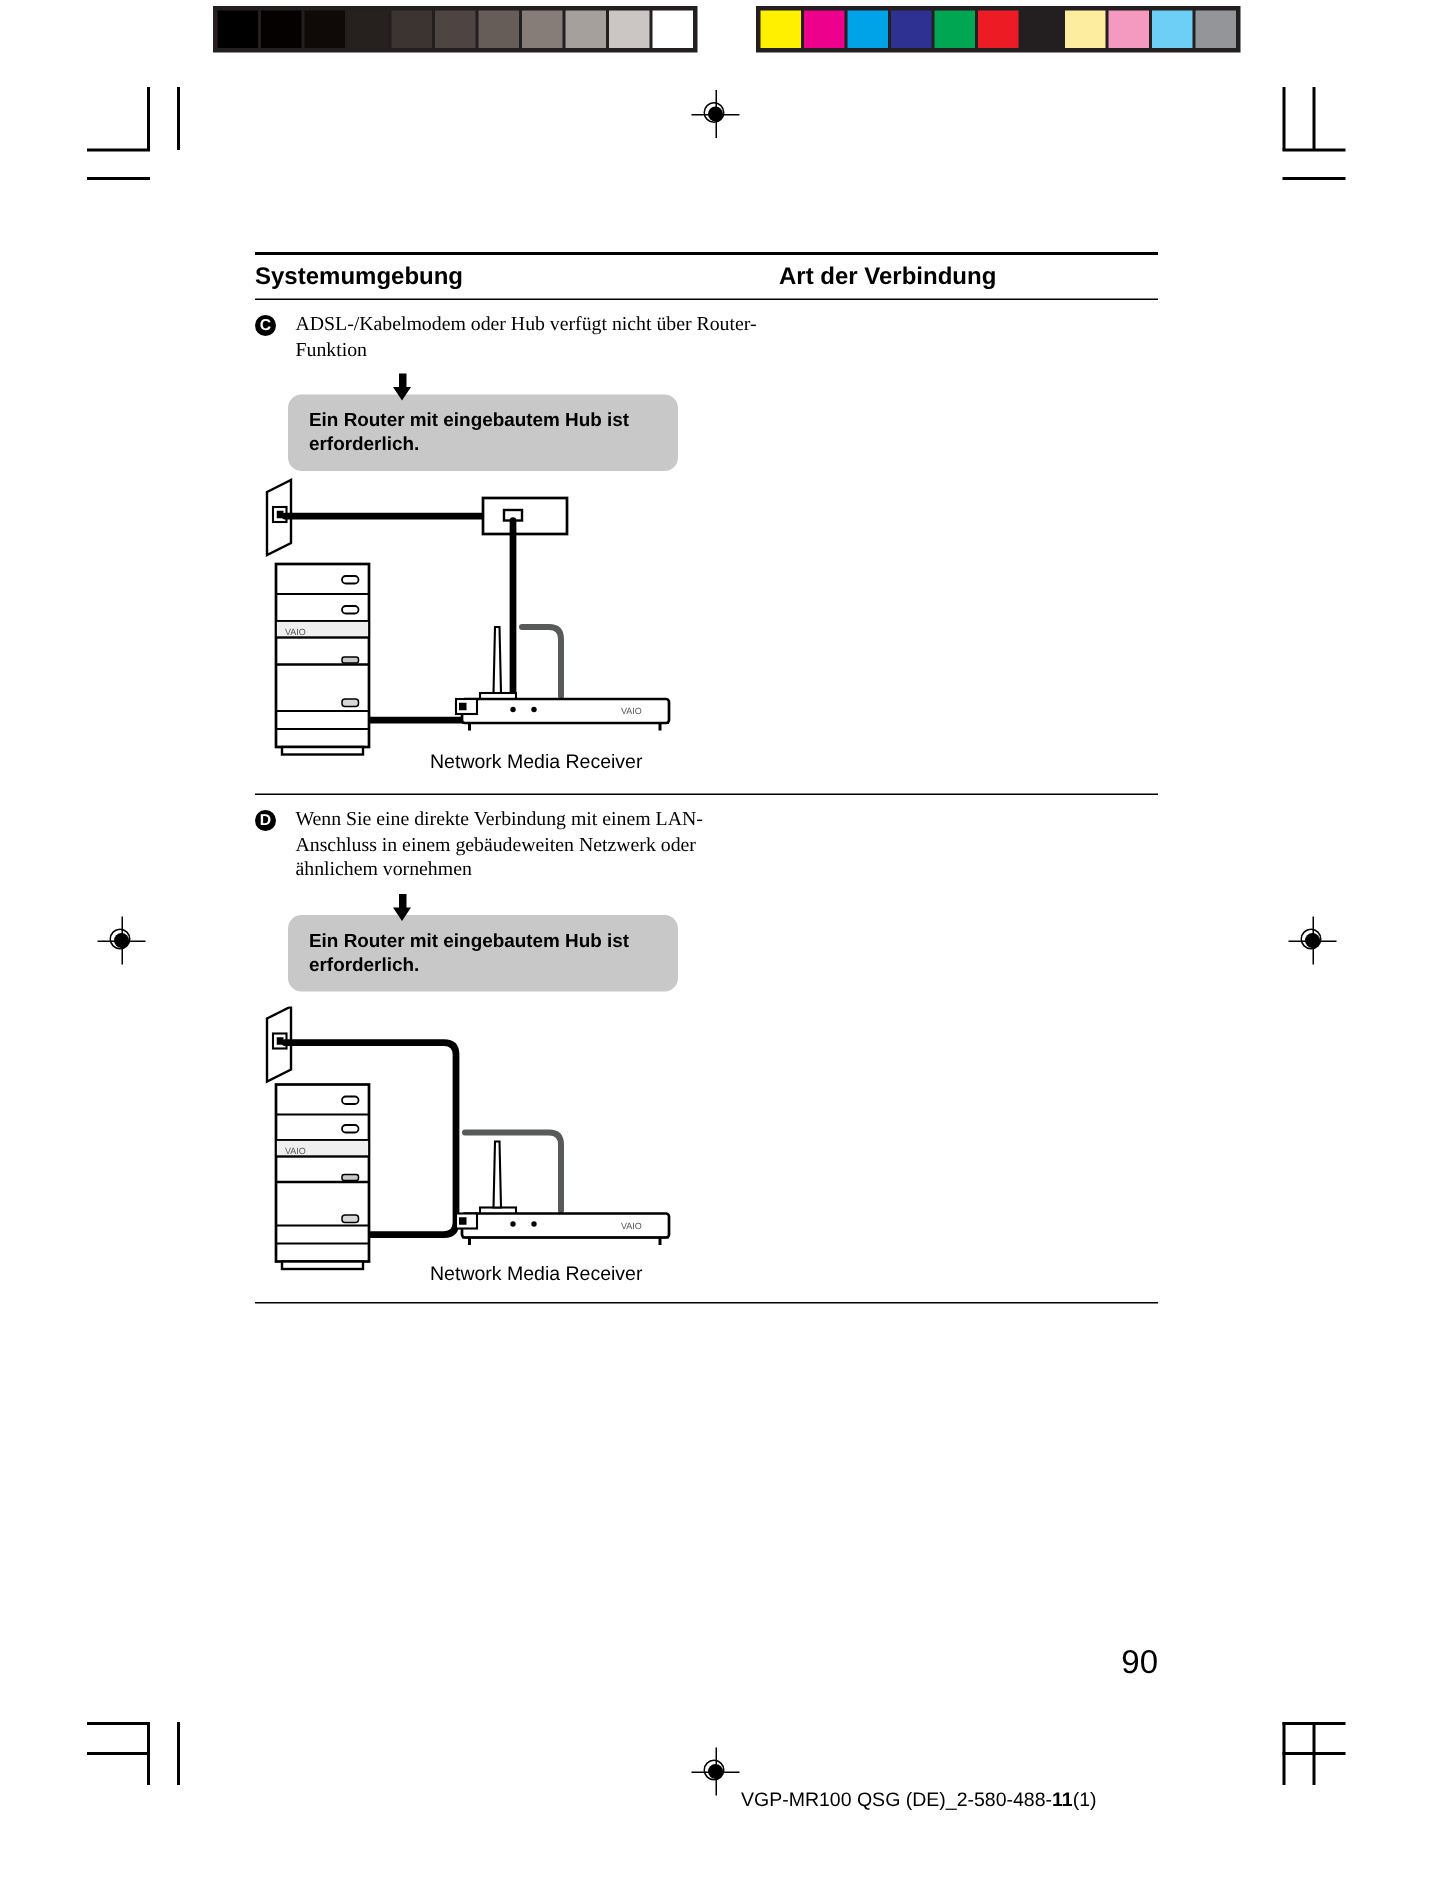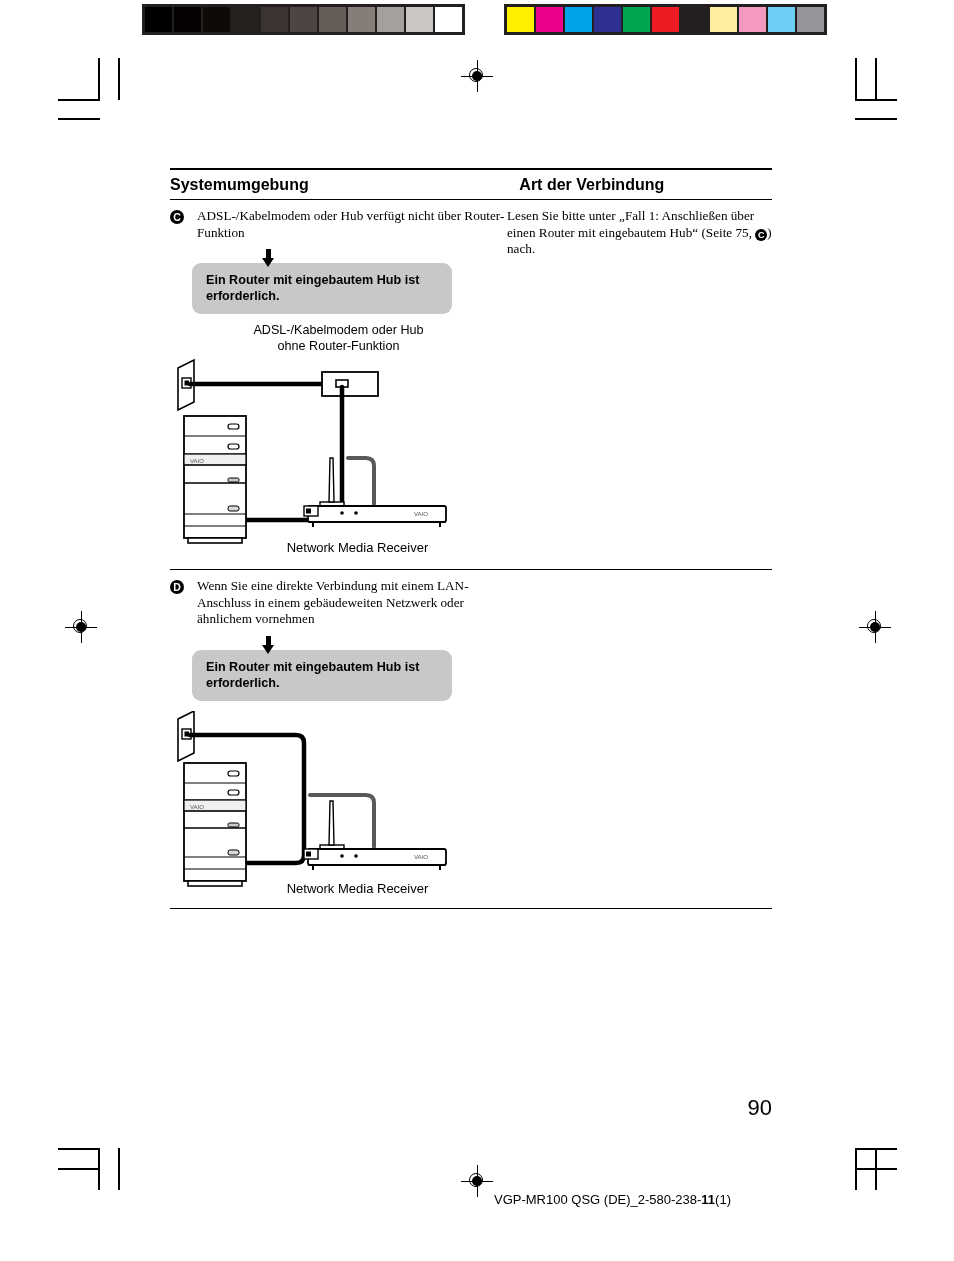--- a/index.html
+++ b/index.html
@@ -291,24 +291,20 @@
       <span class="badge badge-col">C</span>
       <div class="desc">ADSL-/Kabelmodem oder Hub verfügt nicht über Router-Funktion</div>
 
       <div class="arrow-down">
         <div class="shaft"></div>
           <div class="head"></div>
       </div>
 
       <div class="callout">Ein Router mit eingebautem Hub ist erforderlich.</div>
 
-      <div class="diagram-caption" style="margin-top:8px;">
-        <span>ADSL-/Kabelmodem oder Hub</span><br>
-        <span>ohne Router-Funktion</span>
-      </div>
 
       <div class="diagram-wrap" style="height:192px;">
         <svg width="337" height="192" viewBox="0 0 337 192">
 
           <g>
             <polygon points="8,14 24,6 24,48 8,56" fill="#ffffff" stroke="#000" stroke-width="1.6"></polygon>
             <rect x="12" y="24" width="9" height="10" fill="#ffffff" stroke="#000" stroke-width="1.4"></rect>
             <rect x="14.5" y="26.5" width="4.5" height="5" fill="#000"></rect>
           </g>
 
@@ -351,25 +347,20 @@
             <text x="244" y="162" font-family="Liberation Sans, sans-serif" font-size="6" fill="#555">VAIO</text>
             <line x1="143" y1="168" x2="143" y2="173" stroke="#000" stroke-width="2"></line>
             <line x1="270" y1="168" x2="270" y2="173" stroke="#000" stroke-width="2"></line>
             <line x1="138" y1="168" x2="276" y2="168" stroke="#000" stroke-width="1.2"></line>
           </g>
         </svg>
       </div>
       <div class="nmr-label" style="margin-left:38px; margin-top:-6px;">Network Media Receiver</div>
     </div>
 
-    <div class="cell-right">
-      <div class="right-text">
-        <span>Lesen Sie bitte unter „Fall 1: Anschließen über einen Router mit eingebautem Hub“ (Seite 75, </span><span class="badge inline">C</span><span>) nach.</span>
-      </div>
-    </div>
   </div>
 
   <div class="rule-thin" style="margin-top:14px;"></div>
 
   <div class="row">
     <div class="cell-left">
       <span class="badge badge-col">D</span>
       <div class="desc">Wenn Sie eine direkte Verbindung mit einem LAN-Anschluss in einem gebäudeweiten Netzwerk oder ähnlichem vornehmen</div>
 
       <div class="arrow-down">
@@ -428,14 +419,14 @@
     </div>
 
   </div>
 
   <div class="rule-thin" style="margin-top:12px;"></div>
 </div>
 
 <div id="page-number">90</div>
 
 <div id="footer-code">
-  <span>VGP-MR100 QSG (DE)_2-580-238-</span><b>11</b><span>(1)</span>
+  <span>VGP-MR100 QSG (DE)_2-580-488-</span><b>11</b><span>(1)</span>
 </div>
 
 </body></html>

